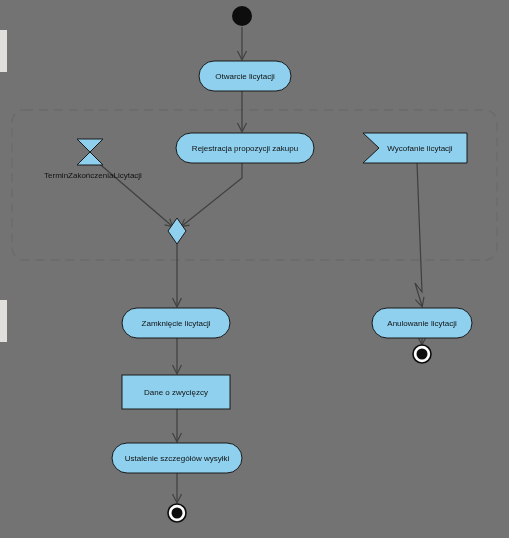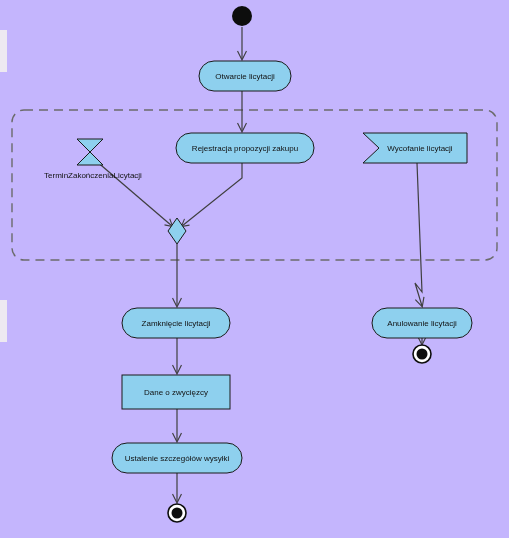--- a/index.html
+++ b/index.html
@@ -8,21 +8,21 @@
     padding: 0;
     background: #ffffff;
   }
   body {
     font-family: "Liberation Sans", sans-serif;
   }
   #diagram-canvas {
     position: relative;
     width: 509px;
     height: 538px;
-    background: #c4b5fd;
+    background: #737373;
     overflow: hidden;
   }
   #diagram-svg {
     position: absolute;
     top: 0;
     left: 0;
     width: 509px;
     height: 538px;
     display: block;
   }

